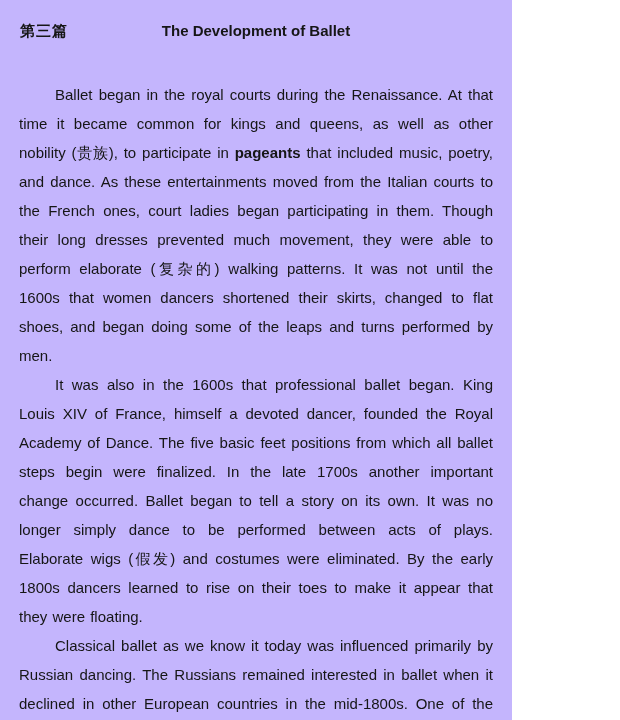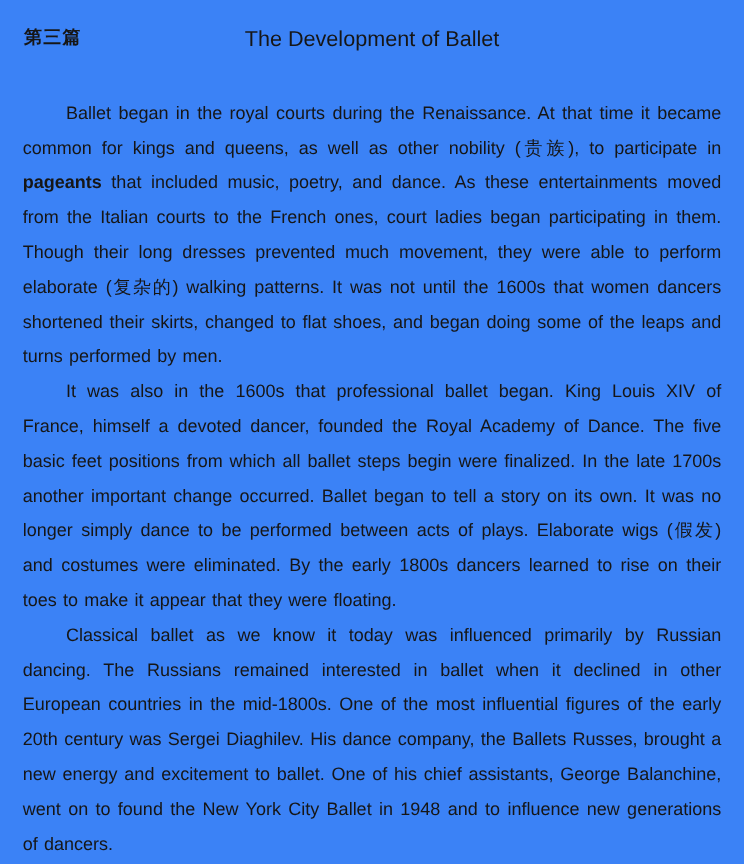--- a/index.html
+++ b/index.html
@@ -2,45 +2,45 @@
 <html><head>
 <meta charset="utf-8">
 <style>
   html, body {
     margin: 0;
     padding: 0;
     background: #ffffff;
   }
   .page {
     position: relative;
-    width: 620px;
+    width: 512px;
     height: 720px;
-    background: #3b82f6;
+    background: #c4b5fd;
     font-family: "Liberation Sans", "DejaVu Sans", sans-serif;
     color: #161616;
     overflow: hidden;
     box-sizing: border-box;
   }
   .header {
     position: relative;
     padding-top: 22px;
     height: 24px;
     text-align: center;
   }
   .section-label {
     position: absolute;
     left: 20px;
     top: 22px;
     font-size: 15px;
     font-weight: bold;
     letter-spacing: 1px;
   }
   .title {
-    font-size: 18px;
-    font-weight: normal;
+    font-size: 15px;
+    font-weight: bold;
   }
   .content {
     margin: 34px 19px 0 19px;
   }
   .para {
     margin: 0;
     font-size: 15px;
     line-height: 29px;
     text-align: justify;
     text-indent: 36px;

